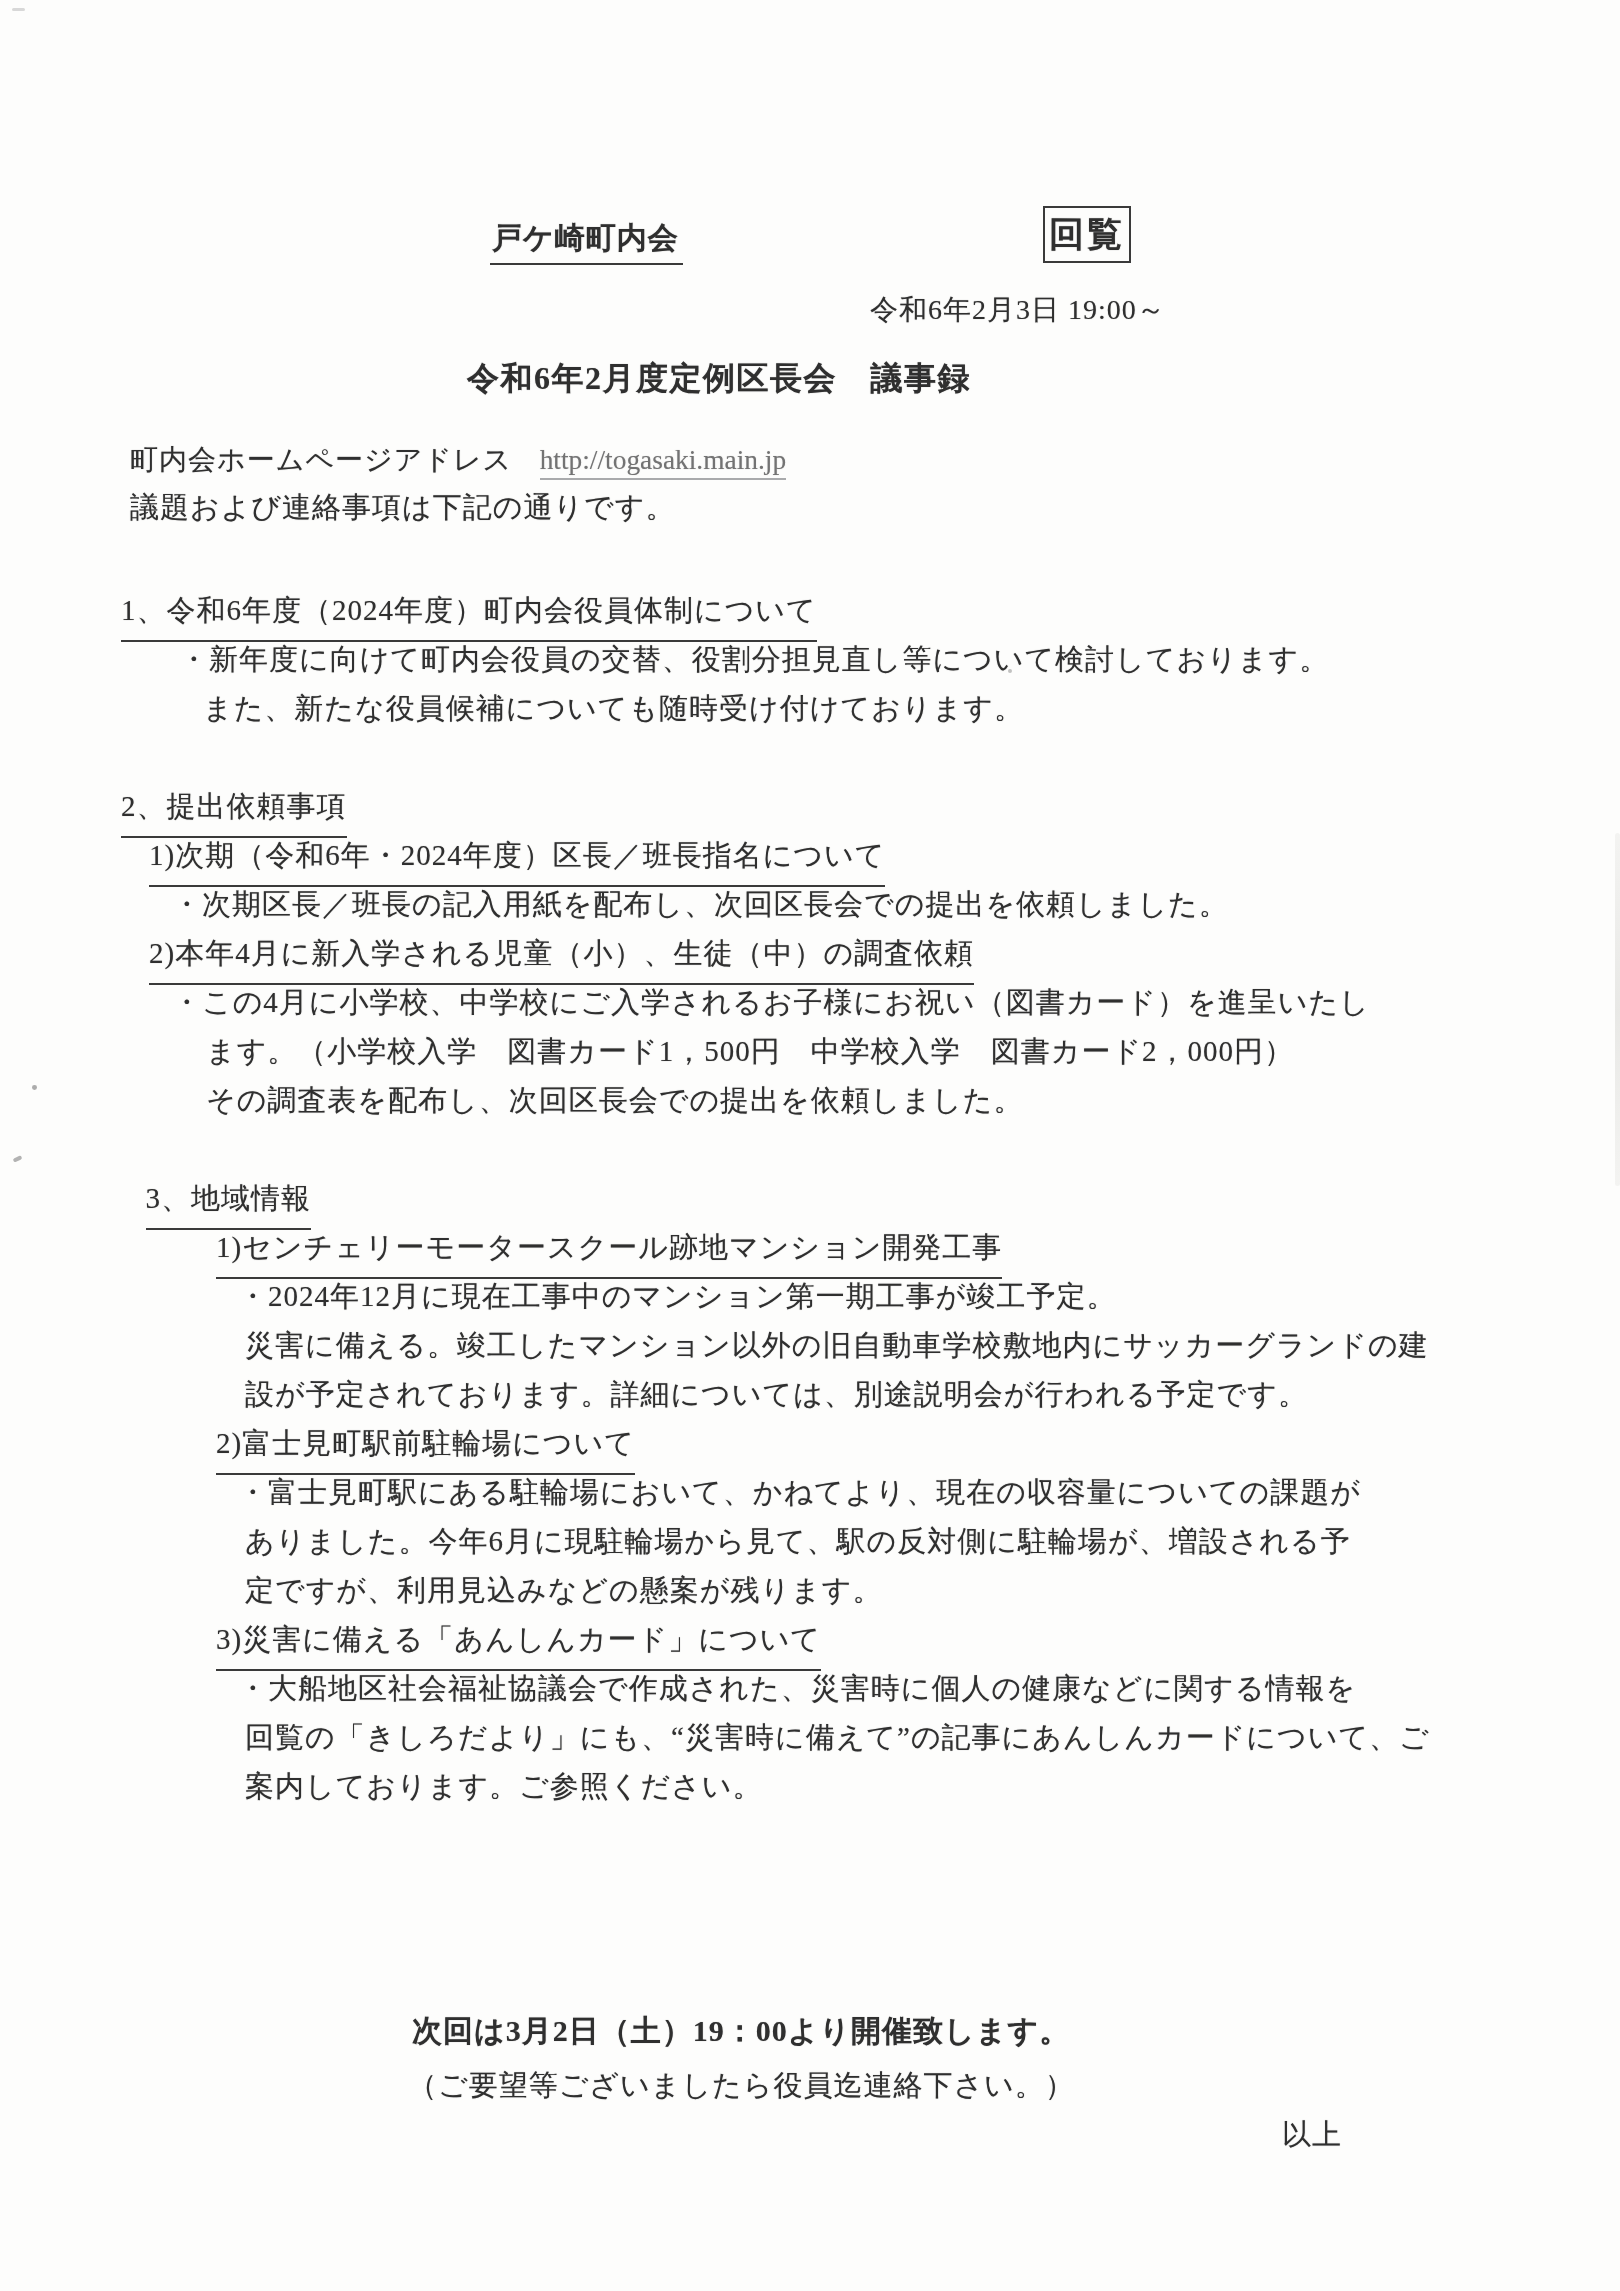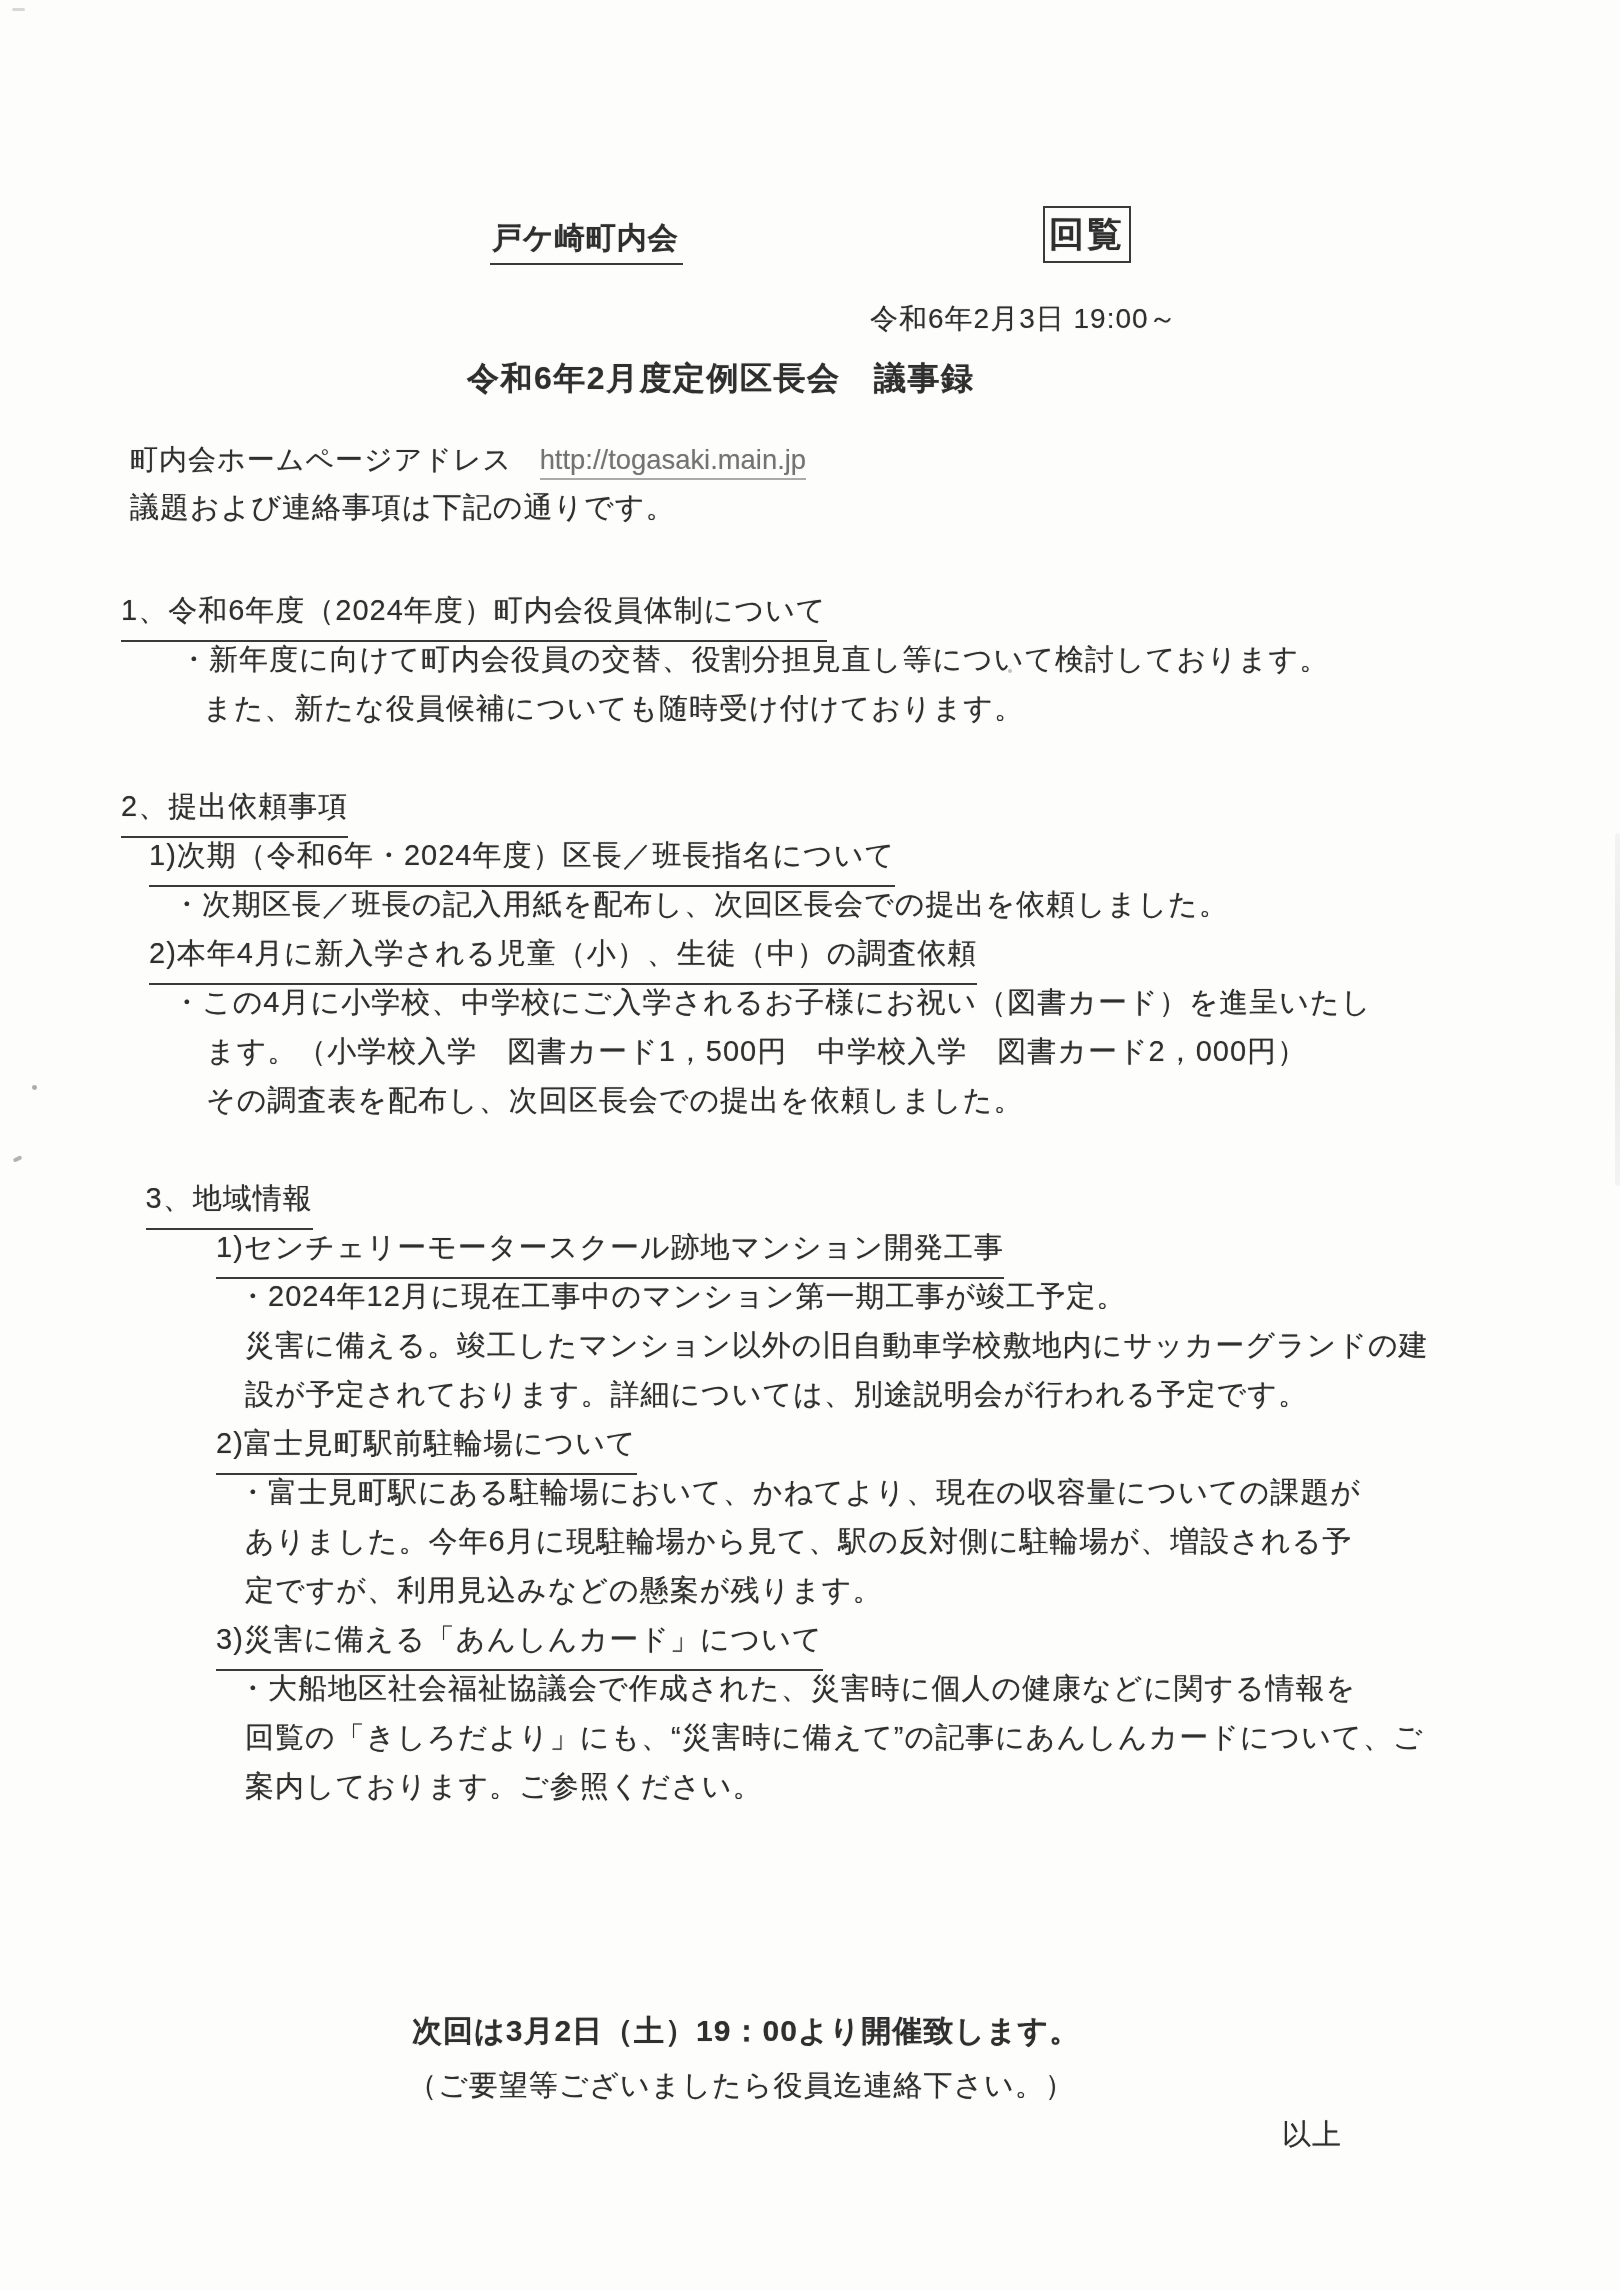--- a/index.html
+++ b/index.html
@@ -2,42 +2,42 @@
 <html><head>
 <meta charset="utf-8">
 <style>
   html,body{margin:0;padding:0;background:#e8e8e6;}
   .page{
     position:relative;
     width:1620px;height:2292px;
     margin:0 auto;
     background:#fdfdfc;
     overflow:hidden;
-    font-family:Liberation Sans, sans-serif;
+    font-family:Liberation Serif, serif;
     color:#2f2f2f;
   }
   .txt{
     position:absolute;
     white-space:nowrap;
     text-shadow:0 0 1px rgba(50,50,50,.45);
     letter-spacing:1px;
   }
   
   .org{left:490px;top:218px;font-size:30px;font-weight:bold;}
   .org .ul{display:inline-block;border-bottom:2.9px solid #3a3a3a;padding:0 3.9px 3.9px 2px;}
   .stamp{
     left:1043px;top:206px;
     width:84px;height:53px;
     border:2.9px solid #3a3a3a;
     font-size:35px;font-weight:bold;
     display:flex;align-items:center;justify-content:center;
     letter-spacing:2.9px;
     text-shadow:0 0 1px rgba(50,50,50,.5);
   }
-  .date{left:870px;top:291px;font-size:28px;margin-top:9px;}
+  .date{left:870px;top:291px;font-size:28px;}
   .title{left:467px;top:357px;font-size:32px;font-weight:bold;letter-spacing:1.5px;}
   .addr{left:130px;top:441px;font-size:28px;}
   .addr .url{
     margin-left:27.4px;
     color:#737373;
     font-size:27.4px;
     border-bottom:2px solid #a9aaac;
     padding-bottom:2.9px;
     letter-spacing:0;
     text-shadow:0 0 1px rgba(140,140,142,.5);

